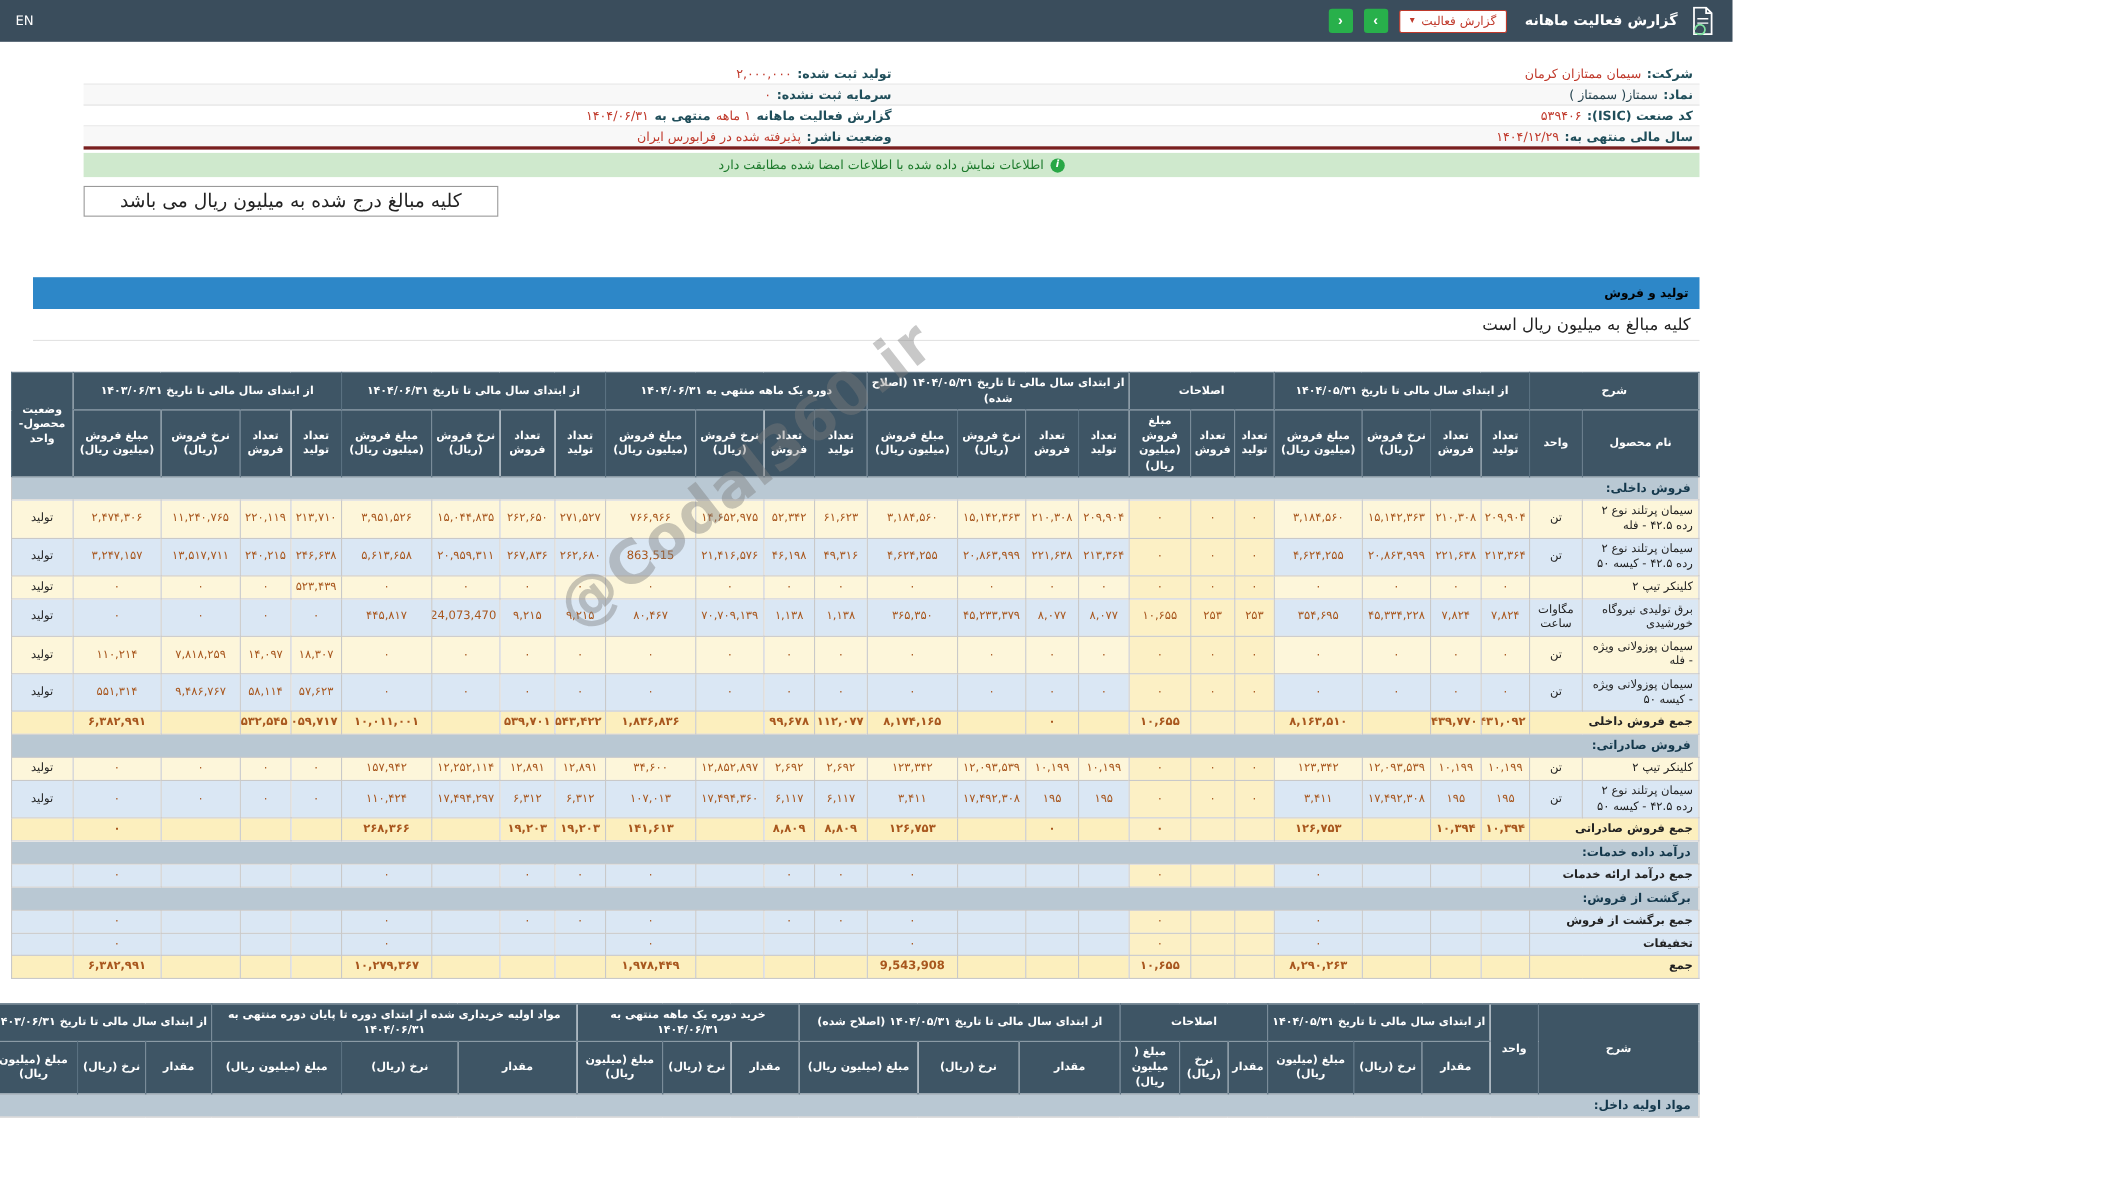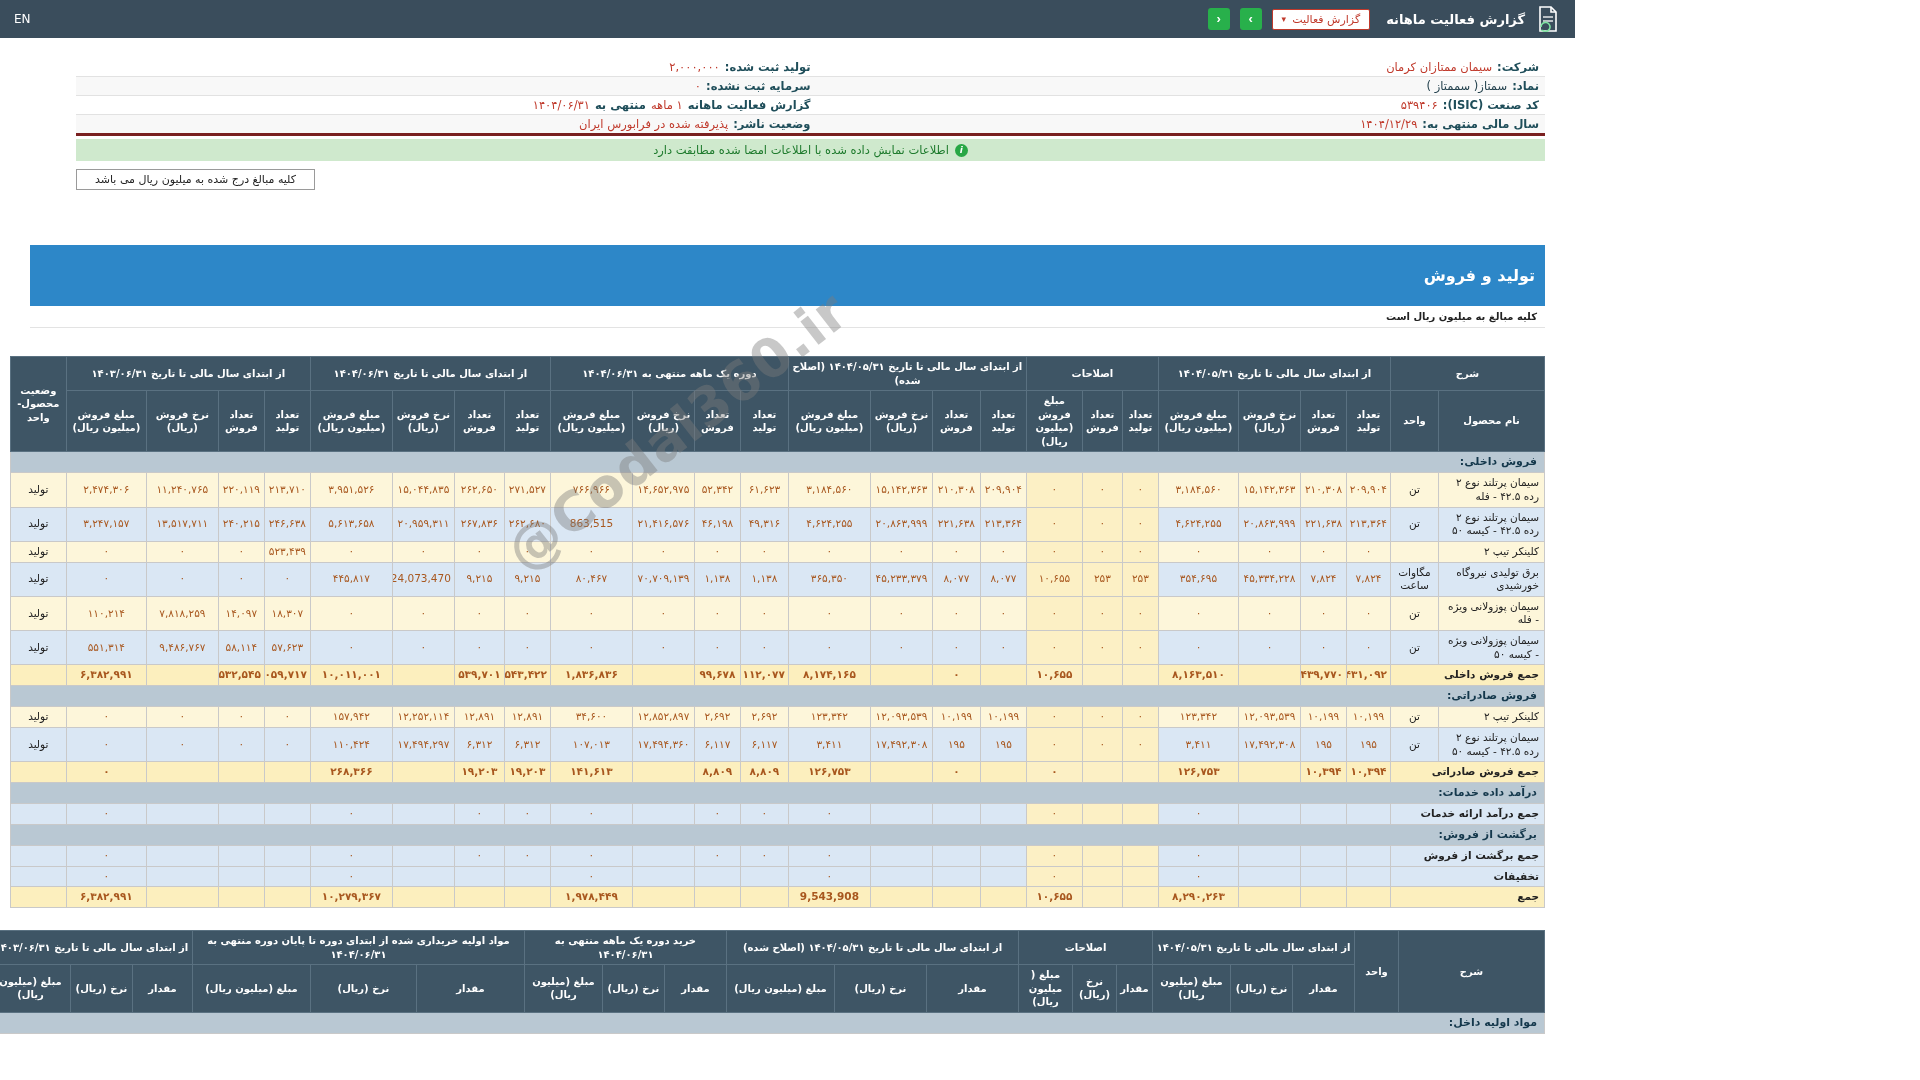--- a/index.html
+++ b/index.html
@@ -21,28 +21,28 @@
   .info-wrap { margin-top:20px; margin-left:46px; }
   .info-row { display:flex; border-bottom:1px solid #e2e2e2; font-size:11.5px; padding:2px 6px; min-height:15px; align-items:center; }
   .info-row:nth-child(even) { background:#f8f8f8; }
   .info-row.last { border-bottom:3px solid #7a2020; }
   .info-cell { width:50%; display:flex; gap:5px; align-items:baseline; }
   .info-cell .lbl { color:#1f4e5a; font-weight:bold; white-space:nowrap; }
   .info-cell .val { color:#c0392b; }
   .info-cell .val.dark { color:#23414d; }
   .green-banner { background:#cfe9cd; color:#1d7a2c; font-size:11.5px; text-align:center; padding:4px 0; margin-top:3px; display:flex; align-items:center; justify-content:center; gap:6px; }
   .i-icon { display:inline-block; width:13px; height:13px; border-radius:50%; background:#28a745; color:#fff; font-size:9px; line-height:13px; text-align:center; font-weight:bold; font-style:italic; }
-  .note-box { display:inline-block; border:1px solid #9a9a9a; padding:3px 18px; font-size:11px; color:#222; margin-top:8px; background:#fff; }
+  .note-box { display:inline-block; border:1px solid #9a9a9a; padding:3px 32px; font-size:17px; color:#222; margin-top:8px; background:#fff; }
   .note-box-row { text-align:left; }
 
   
   .section-block { margin-top:55px; }
   .section-block.purchase { margin-top:22px; }
-  .section-bar { background:#2d87c8; color:#ffffff; font-size:16px; font-weight:bold; padding:21px 10px; }
-  .subtitle-bar { background:#fff; border-bottom:1px solid #e3e3e3; color:#222; font-weight:bold; font-size:10px; padding:5px 8px; }
+  .section-bar { background:#2d87c8; color:#000000; font-size:11px; font-weight:bold; padding:8px 10px; }
+  .subtitle-bar { background:#fff; border-bottom:1px solid #e3e3e3; color:#222; font-weight:normal; font-size:15px; padding:5px 8px; }
 
   
   .table-wrap { margin-top:28px; }
   .table-wrap.tight { margin-top:2px; }
   .report-table { border-collapse:collapse; table-layout:fixed; width:100%; }
   .report-table th { background:#3e5565; color:#fff; border:1px solid #5a7181; font-size:10px; font-weight:bold; padding:3px 2px; line-height:1.35; overflow:hidden; }
   .report-table td { border:1px solid #c9c9c9; font-size:10.5px; padding:3px 3px; text-align:center; color:#a8571e; line-height:1.3; overflow:hidden; }
   .report-table td.name-cell { text-align:right; color:#222; padding-right:5px; }
   .report-table td[data-name="unit-cell"], .report-table td[data-name="status-cell"] { color:#222; }
   .section-row td { background:#b9c8d3 !important; color:#14384c; font-weight:bold; text-align:right; font-size:11px; padding:3px 7px; }

